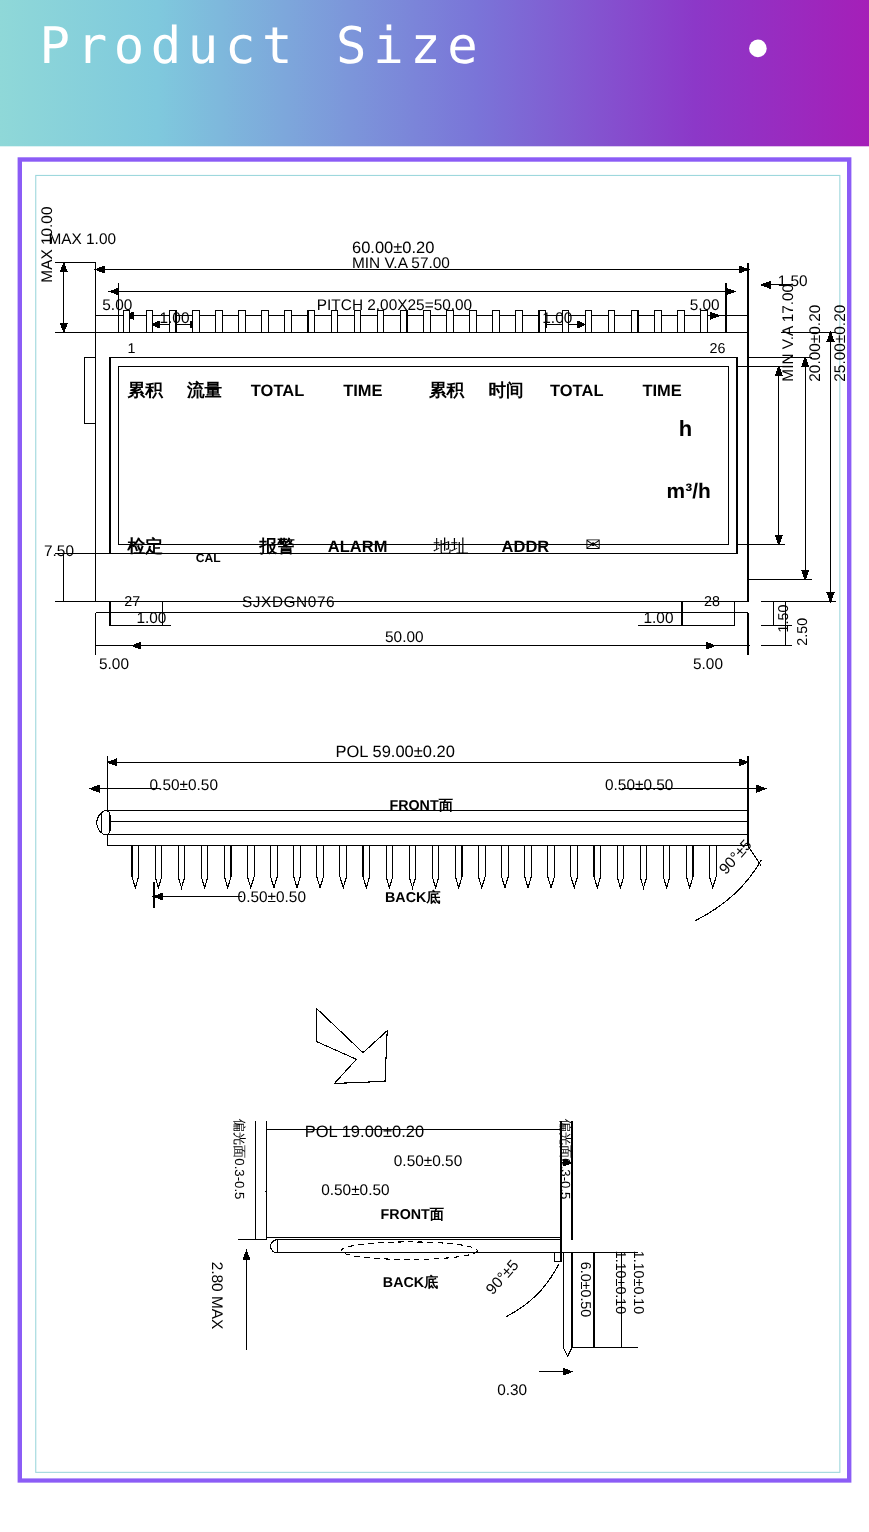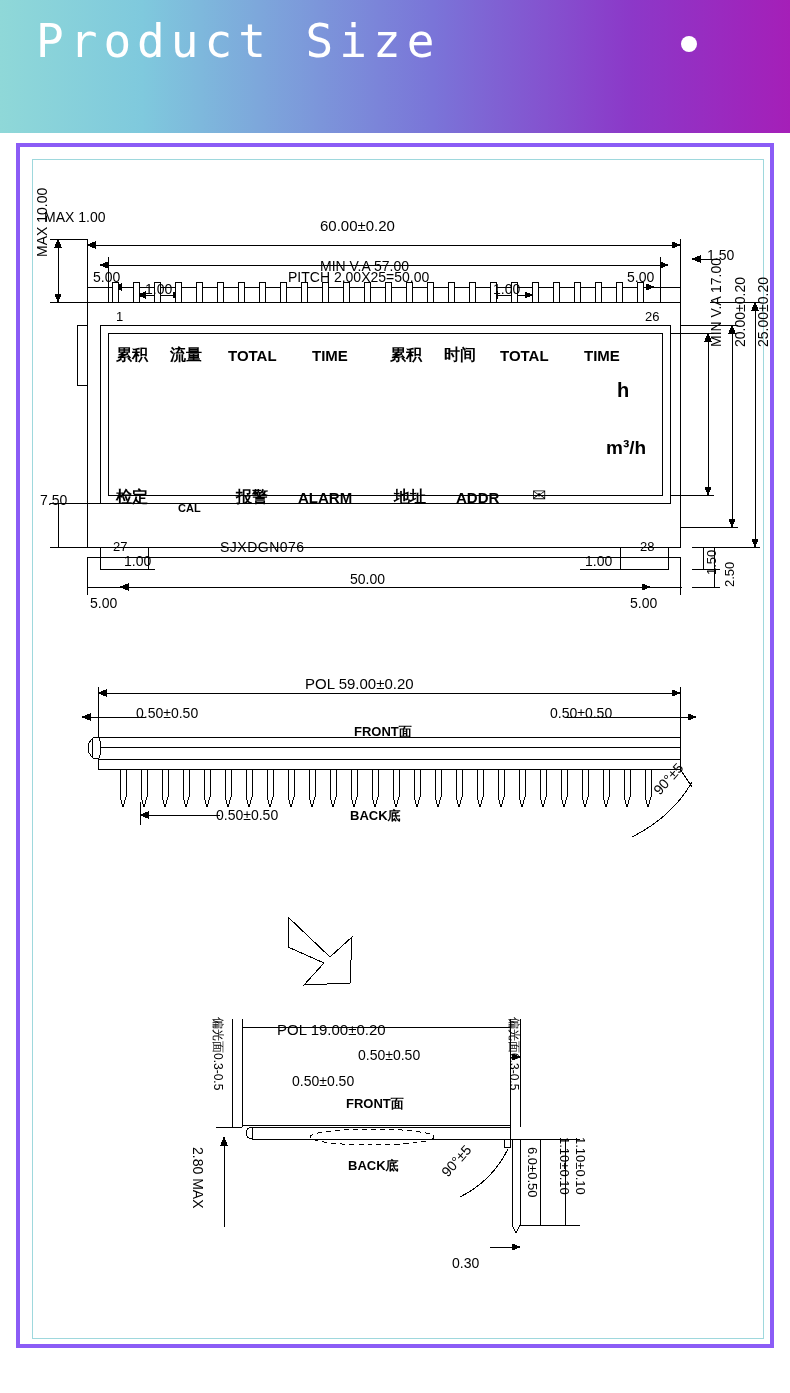--- a/index.html
+++ b/index.html
@@ -261,21 +261,21 @@
       <path d="M500 1100 l-8 -3 l0 6 z" fill="#000"></path>
 
       <line x1="196" y1="980" x2="222" y2="980"></line>
       <line x1="204" y1="990" x2="204" y2="1080"></line>
       <path d="M204 990 l-3 8 l6 0 z" fill="#000"></path>
     </g>
   </svg>
 
   <div class="t" style="left:24px;top:62px;font-size:14px;">MAX  1.00</div>
   <div class="t" style="left:300px;top:70px;font-size:15px;">60.00±0.20</div>
-  <div class="t" style="left:300px;top:111px;font-size:14px;">MIN V.A 57.00</div>
+  <div class="t" style="left:300px;top:84px;font-size:14px;">MIN V.A 57.00</div>
   <div class="t" style="left:268px;top:122px;font-size:14px;">PITCH  2.00X25=50.00</div>
   <div class="t" style="left:73px;top:122px;font-size:14px;">5.00</div>
   <div class="t" style="left:607px;top:122px;font-size:14px;">5.00</div>
   <div class="t" style="left:687px;top:100px;font-size:14px;">1.50</div>
   <div class="t" style="left:125px;top:134px;font-size:14px;">1.00</div>
   <div class="t" style="left:473px;top:134px;font-size:14px;">1.00</div>
   <div class="t" style="left:14px;top:110px;font-size:14px;transform:rotate(-90deg);transform-origin:left top;">MAX  10.00</div>
 
   <div class="t" style="left:20px;top:345px;font-size:14px;">7.50</div>
   <div class="t" style="left:735px;top:200px;font-size:14px;transform:rotate(-90deg);transform-origin:left top;">25.00±0.20</div>
@@ -297,21 +297,21 @@
   <div class="t" style="left:480px;top:200px;font-size:15px;font-weight:bold;">TOTAL</div>
   <div class="t" style="left:564px;top:200px;font-size:15px;font-weight:bold;">TIME</div>
 
   <div class="t" style="left:597px;top:232px;font-size:20px;font-weight:bold;">h</div>
   <div class="t" style="left:586px;top:290px;font-size:19px;font-weight:bold;">m³/h</div>
 
   <div class="t" style="left:96px;top:340px;font-size:16px;font-weight:bold;">检定</div>
   <div class="t" style="left:158px;top:355px;font-size:11px;font-weight:bold;">CAL</div>
   <div class="t" style="left:216px;top:340px;font-size:16px;font-weight:bold;">报警</div>
   <div class="t" style="left:278px;top:342px;font-size:15px;font-weight:bold;text-align:right;">ALARM</div>
-  <div class="t" style="left:374px;top:340px;font-size:16px;font-weight:bold;">地址</div>
+  <div class="t" style="left:374px;top:340px;font-size:16px;font-weight:normal;">地址</div>
   <div class="t" style="left:436px;top:342px;font-size:15px;font-weight:bold;">ADDR</div>
   <div class="t" style="left:512px;top:338px;font-size:17px;">✉</div>
 
   <div class="t" style="left:330px;top:424px;font-size:14px;">50.00</div>
   <div class="t" style="left:70px;top:448px;font-size:14px;">5.00</div>
   <div class="t" style="left:610px;top:448px;font-size:14px;">5.00</div>
   <div class="t" style="left:104px;top:406px;font-size:14px;">1.00</div>
   <div class="t" style="left:565px;top:406px;font-size:14px;">1.00</div>
   <div class="t" style="left:684px;top:428px;font-size:13px;transform:rotate(-90deg);transform-origin:left top;">1.50</div>
   <div class="t" style="left:702px;top:440px;font-size:13px;transform:rotate(-90deg);transform-origin:left top;">2.50</div>

